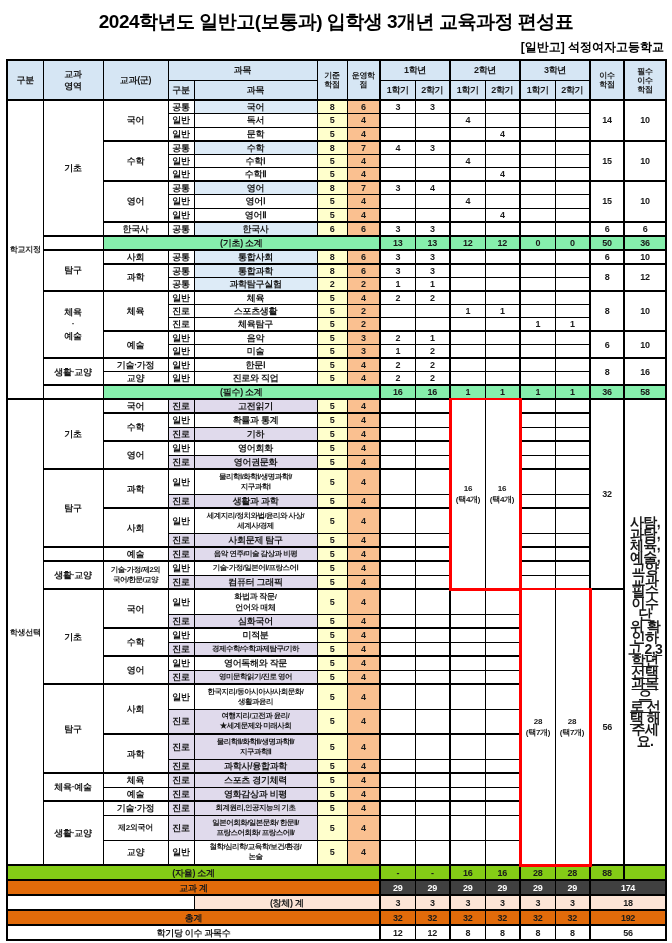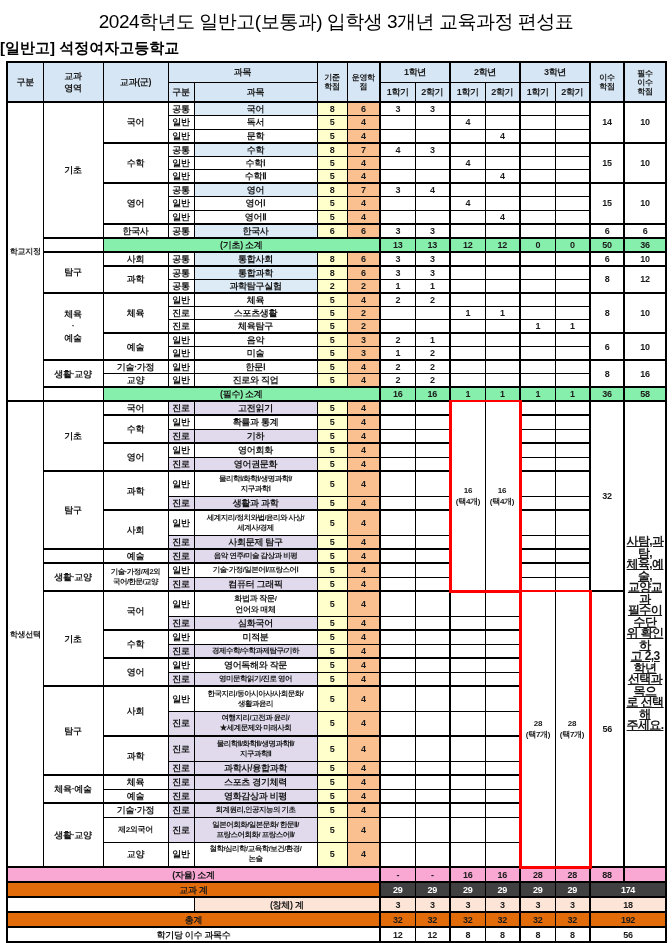--- a/index.html
+++ b/index.html
@@ -1,29 +1,29 @@
 <!DOCTYPE html>
 <html><head>
 <meta charset="utf-8">
 <style>
   html,body{margin:0;padding:0;}
   body{width:672px;height:943px;background:#fff;font-family:"Liberation Sans",sans-serif;overflow:hidden;}
-  .title{text-align:center;font-size:19px;font-weight:normal;color:#000;padding-top:9px;letter-spacing:-0.5px;}
-  .subtitle{font-size:15px;font-weight:bold;color:#000;padding:4px 8px 3px 0;}
+  .title{text-align:center;font-size:19px;font-weight:bold;color:#000;padding-top:9px;letter-spacing:-0.5px;}
+  .subtitle{text-align:right;font-size:12px;font-weight:bold;color:#000;padding:4px 8px 3px 0;}
   table{border-collapse:collapse;table-layout:fixed;margin-left:6px;border:2px solid #000;}
   td{border:1px solid #000;text-align:center;vertical-align:middle;font-size:9px;font-weight:bold;
      color:#1a1a1a;padding:0;white-space:pre-line;line-height:12px;overflow:hidden;letter-spacing:-0.3px;}
   .bgH{background:#D6E6F4}.bgB{background:#DDEBF7}.bgY{background:#FFFFCC}.bgO{background:#FAC090}
   .bgG{background:#86efac}.bgL{background:#E0DAEC}.bgP{background:#FCE4D6}
-  .bgDO{background:#E26B0A}.bgR{background:#404040}.bgLO{background:#f9a8d4}
+  .bgDO{background:#E26B0A}.bgR{background:#404040}.bgLO{background:#84cc16}
   .w{color:#fff}
   .sm{font-size:7.5px;line-height:10px;letter-spacing:-0.5px;}
   .sm2{font-size:8px;line-height:11px;}
   .xs{font-size:8px;line-height:9px;}
-  .note{font-size:12px;line-height:11.5px;letter-spacing:-0.6px;text-decoration:underline;}
+  .note{font-size:14px;line-height:11.5px;letter-spacing:-0.6px;}
   .bl2{border-left-width:2px}
   tr.bt2 td{border-top-width:2px}
   .rl{border-left:3px solid #FF0000}.rr{border-right:3px solid #FF0000}
   .rt{border-top:3px solid #FF0000}.rb{border-bottom:3px solid #FF0000}
   u{text-underline-offset:1px}
 </style>
 </head>
 <body>
 
 <div class="title">2024학년도 일반고(보통과) 입학생 3개년 교육과정 편성표</div>

